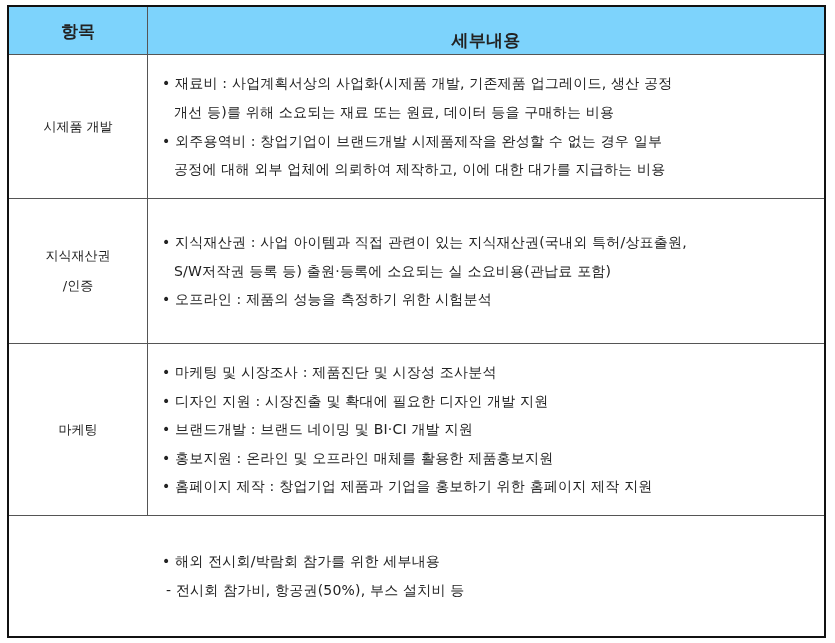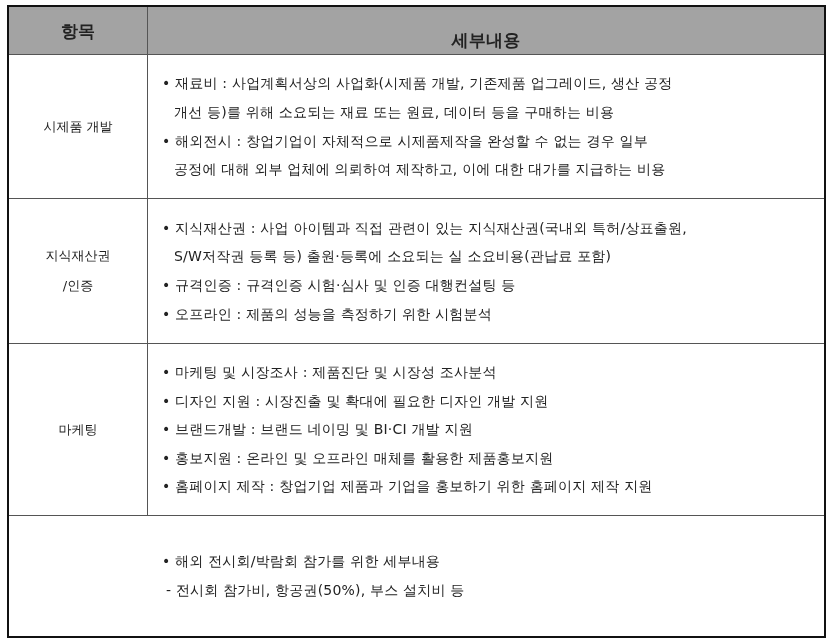--- a/index.html
+++ b/index.html
@@ -19,21 +19,21 @@
       border-right: 1px solid #555555; box-sizing: border-box;
       display: flex; align-items: center; justify-content: center;
       text-align: center; font-size: 13px; line-height: 30px;
     }
     .cell-right {
       position: absolute; left: 139px; right: 0; top: 0; bottom: 0;
       box-sizing: border-box; padding-left: 14px;
       display: flex; flex-direction: column; justify-content: center;
       font-size: 14px; letter-spacing: 0.2px;
     }
-    .hdr { background: #a3a3a3; }
+    .hdr { background: #7dd3fc; }
     .hdr .cell-left, .hdr .cell-right { font-weight: bold; font-size: 17px; }
     .hdr .cell-right { padding-left: 0; align-items: center; margin-top: 20px; }
     .line { white-space: nowrap; line-height: 28.6px; }
     .indent { padding-left: 12px; }
     .item { display: block; }
   </style>
 </head>
 <body>
 
 <div class="tbl">
@@ -44,36 +44,35 @@
 
   <div class="row" style="top:48px; height:144px;">
     <div class="cell-left">
       <div>
         <span class="item">시제품 개발</span>
       </div>
     </div>
     <div class="cell-right">
       <div class="line">• 재료비 : 사업계획서상의 사업화(시제품 개발, 기존제품 업그레이드, 생산 공정</div>
       <div class="line indent">개선 등)를 위해 소요되는 재료 또는 원료, 데이터 등을 구매하는 비용</div>
-      <div class="line">• 해외전시 : 창업기업이 자체적으로 시제품제작을 완성할 수 없는 경우 일부</div>
+      <div class="line">• 외주용역비 : 창업기업이 브랜드개발 시제품제작을 완성할 수 없는 경우 일부</div>
       <div class="line indent">공정에 대해 외부 업체에 의뢰하여 제작하고, 이에 대한 대가를 지급하는 비용</div>
     </div>
   </div>
 
   <div class="row" style="top:192px; height:145px;">
     <div class="cell-left">
       <div>
         <span class="item">지식재산권</span>
         <span class="item">/인증</span>
       </div>
     </div>
     <div class="cell-right">
       <div class="line">• 지식재산권 : 사업 아이템과 직접 관련이 있는 지식재산권(국내외 특허/상표출원,</div>
       <div class="line indent">S/W저작권 등록 등) 출원·등록에 소요되는 실 소요비용(관납료 포함)</div>
-      <div class="line">• 규격인증 : 규격인증 시험·심사 및 인증 대행컨설팅 등</div>
       <div class="line">• 오프라인 : 제품의 성능을 측정하기 위한 시험분석</div>
     </div>
   </div>
 
   <div class="row" style="top:337px; height:172px;">
     <div class="cell-left">
       <div>
         <span class="item">마케팅</span>
       </div>
     </div>

